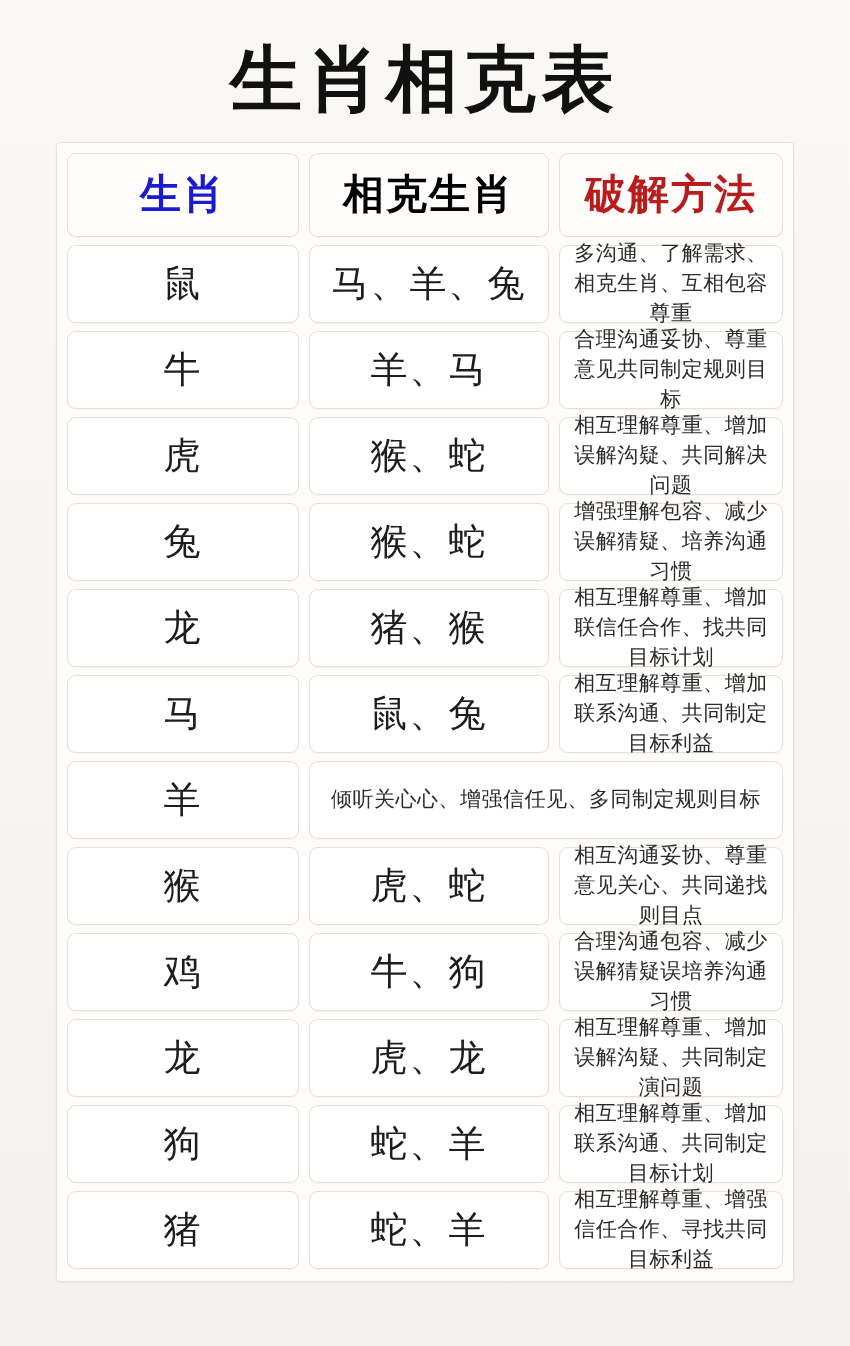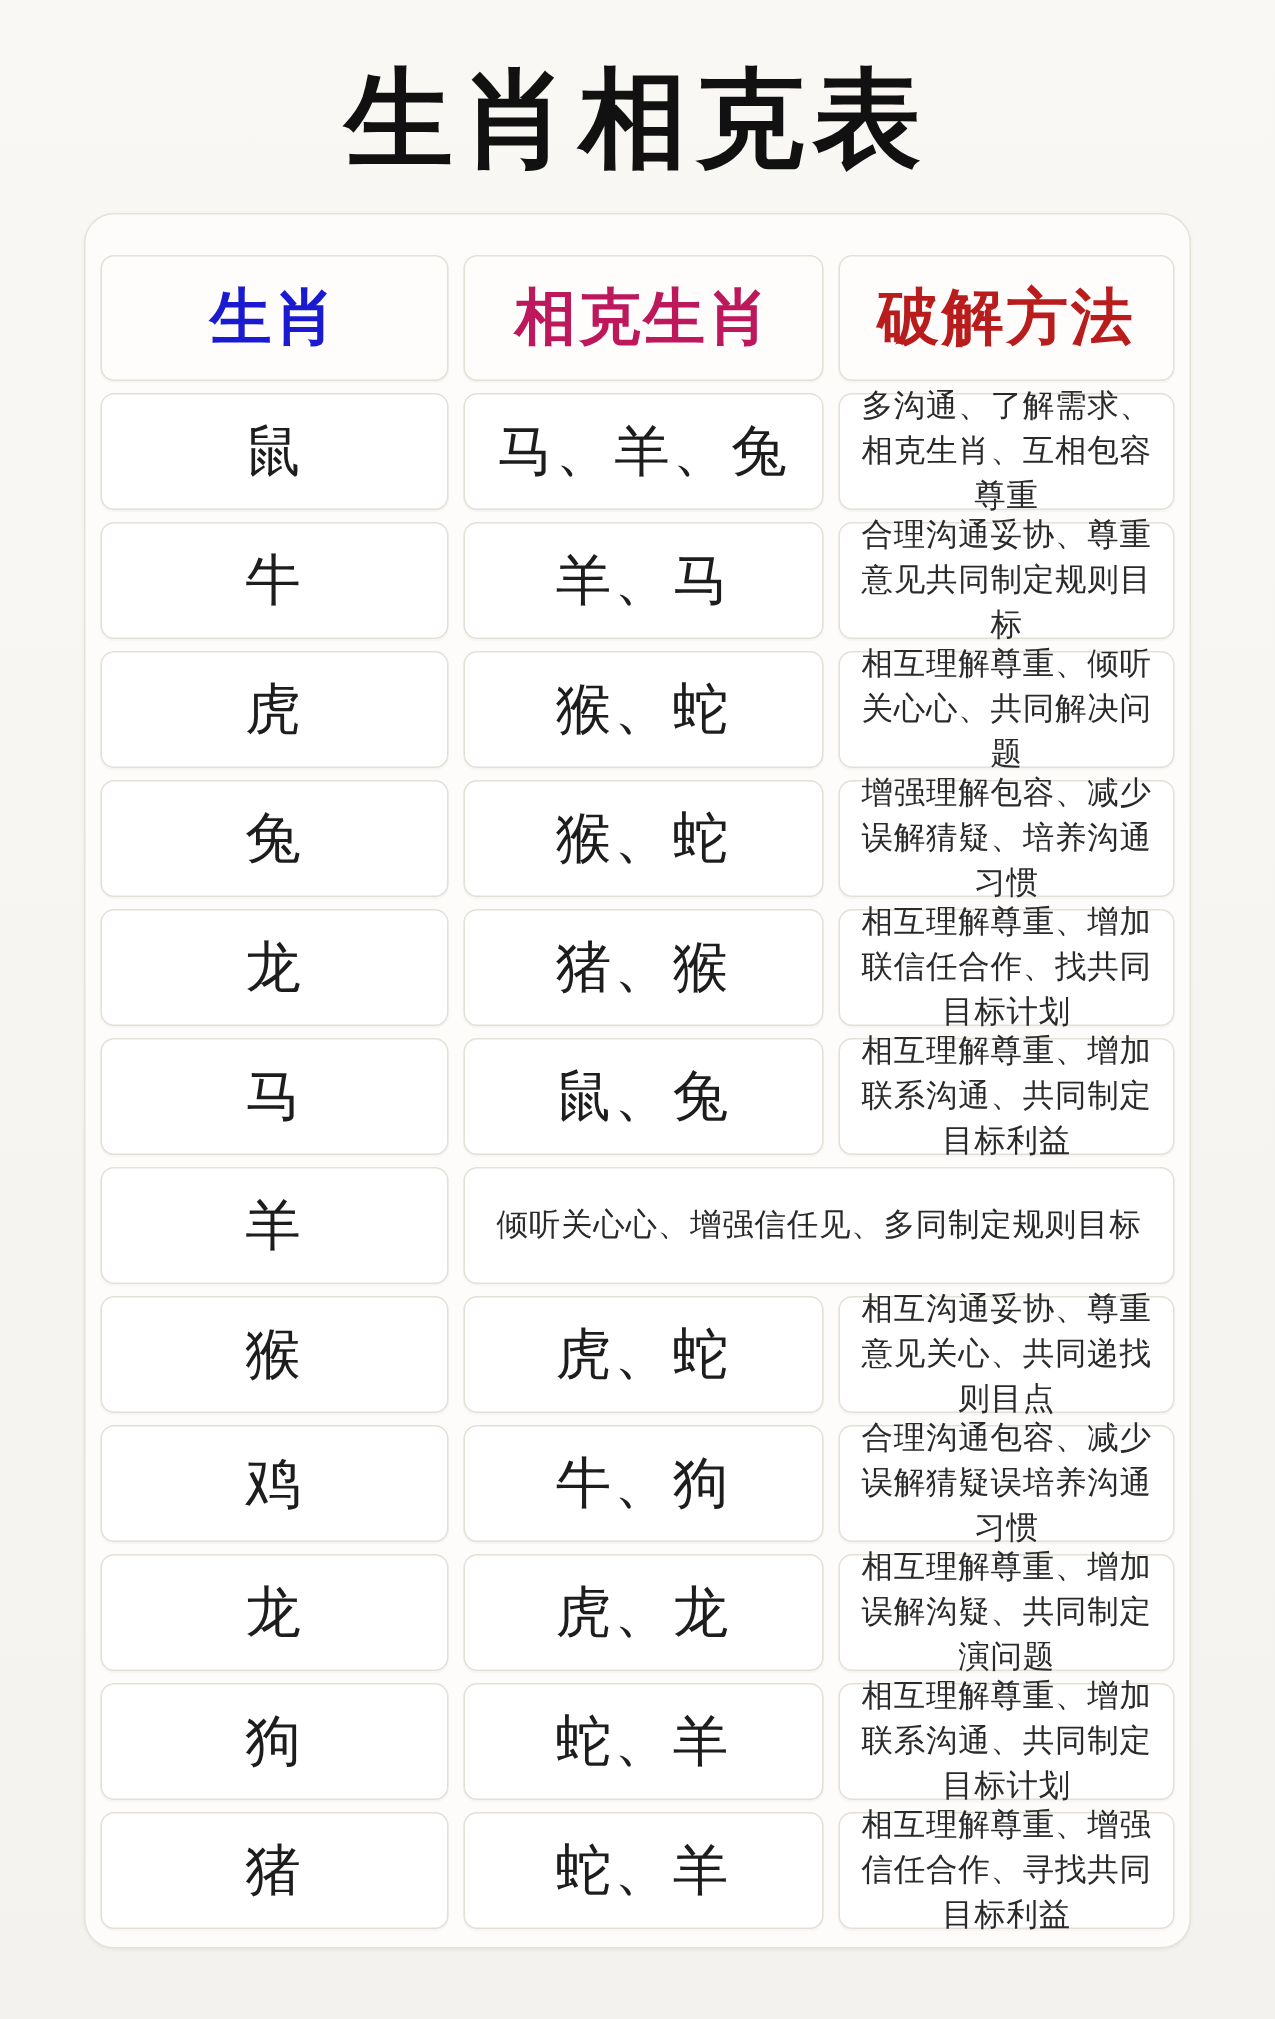--- a/index.html
+++ b/index.html
@@ -28,22 +28,22 @@
     letter-spacing: 6px;
     color: #111111;
     padding-top: 42px;
     padding-bottom: 14px;
     line-height: 1.08;
   }
   .table-wrap {
     margin: 8px 56px 0 56px;
     background: #fdfcfa;
     border: 1px solid #e7e2d8;
-    border-radius: 20px;
-    padding: 27px 10px 12px 10px;
+    border-radius: 4px;
+    padding: 10px 10px 12px 10px;
     box-shadow: 0 1px 3px rgba(0,0,0,0.05);
     box-sizing: border-box;
   }
   .row {
     display: flex;
     gap: 10px;
     margin-bottom: 8px;
   }
   .row:last-child {
     margin-bottom: 0;
@@ -66,21 +66,21 @@
   .header-row .cell {
     height: 84px;
     background: #fefdfb;
   }
   .header-row .cell span {
     font-weight: bold;
     font-size: 41px;
     letter-spacing: 2px;
   }
   .hdr-1 span { color: #1a1ad0; }
-  .hdr-2 span { color: #be185d; }
+  .hdr-2 span { color: #000000; }
   .hdr-3 span { color: #b91c1c; }
 
   .body-row .cell {
     height: 78px;
   }
   .body-row .c1 span,
   .body-row .c2 span {
     font-size: 37px;
     color: #1d1d1d;
     letter-spacing: 2px;
@@ -142,21 +142,21 @@
     </div>
 
     <div class="row body-row">
       <div class="cell col-1 c1">
           <span>虎</span>
         </div>
       <div class="cell col-2 c2">
           <span>猴、蛇</span>
         </div>
       <div class="cell col-3 c3">
-          <span>相互理解尊重、倾听关心心、共同解决问题</span>
+          <span>相互理解尊重、增加误解沟疑、共同解决问题</span>
         </div>
     </div>
 
     <div class="row body-row">
       <div class="cell col-1 c1">
           <span>兔</span>
         </div>
       <div class="cell col-2 c2">
           <span>猴、蛇</span>
         </div>

